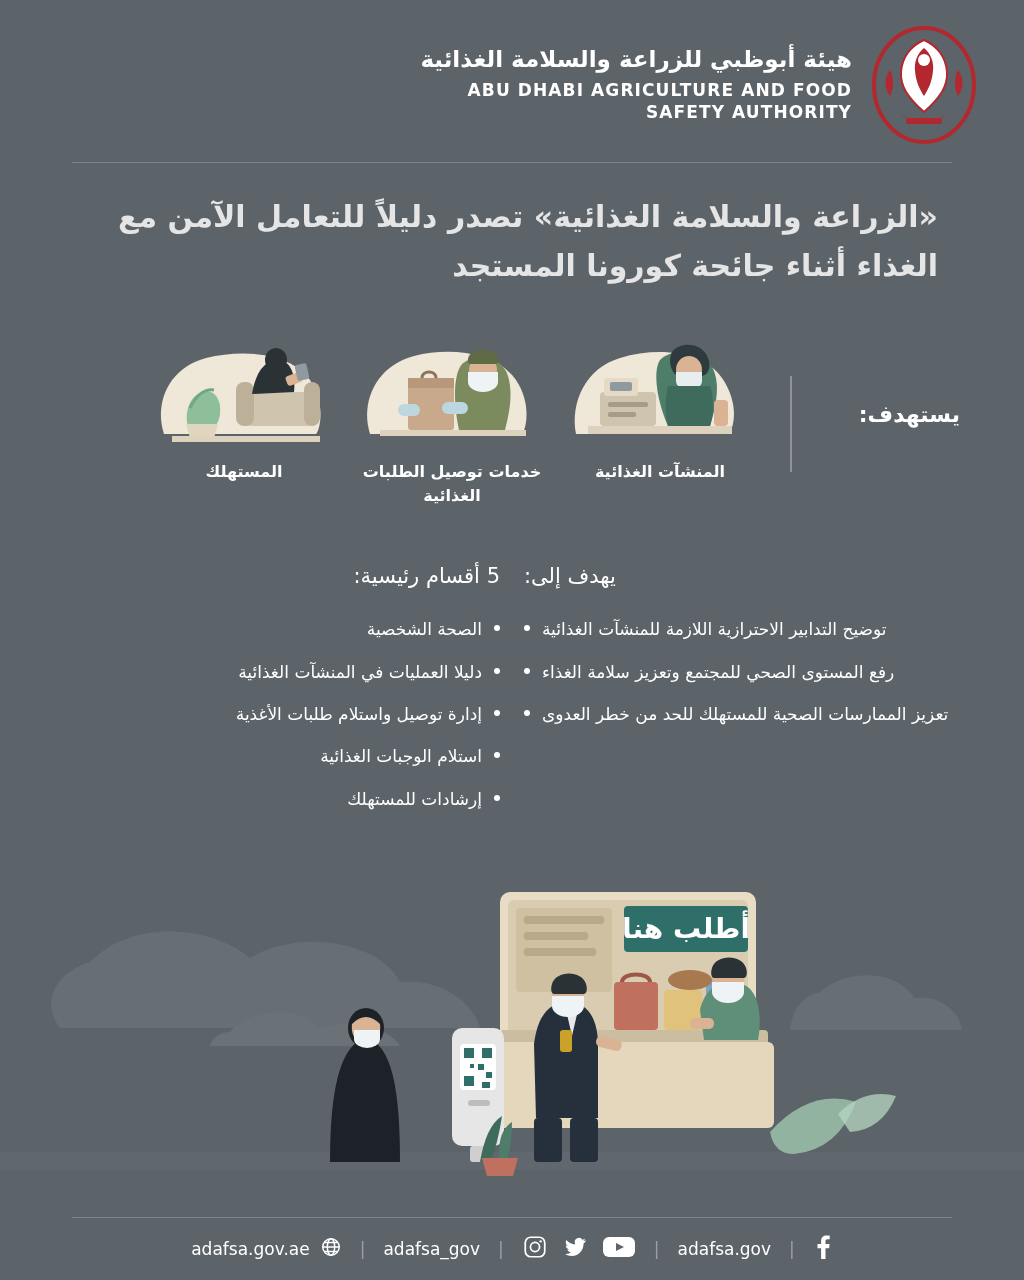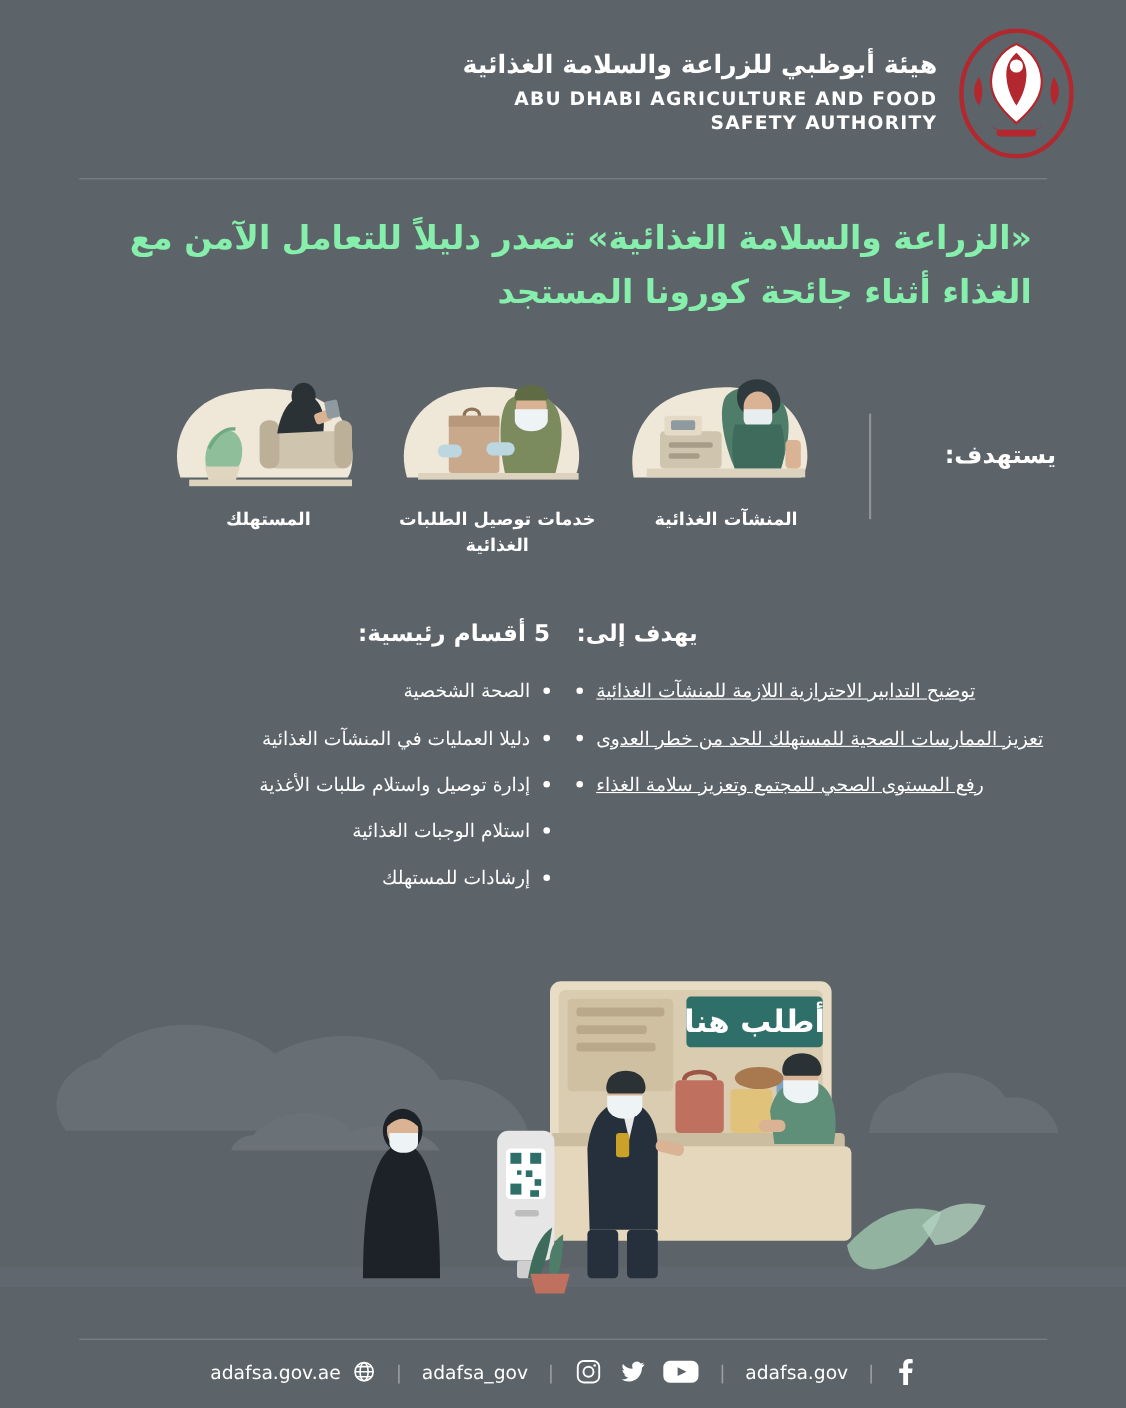--- a/index.html
+++ b/index.html
@@ -60,21 +60,21 @@
     margin: 18px 72px 0 72px;
   }
 
   
   .title {
     margin: 30px 86px 0 96px;
     text-align: right;
     font-size: 30px;
     font-weight: bold;
     line-height: 1.62;
-    color: #86efac;
+    color: #e5e5e5;
   }
 
   
   .targets {
     display: flex;
     flex-direction: row;
     align-items: flex-start;
     justify-content: flex-start;
     margin: 40px 64px 0 64px;
     gap: 0;
@@ -119,21 +119,21 @@
     flex-direction: row;
     margin: 56px 64px 0 64px;
     gap: 24px;
   }
   .col {
     flex: 1 1 0;
     text-align: right;
   }
   .col-head {
     font-size: 21px;
-    font-weight: bold;
+    font-weight: normal;
     margin-bottom: 28px;
     color: #ffffff;
   }
   .bullets { list-style: none; }
   .bullets li {
     font-size: 17px;
     line-height: 1.55;
     margin-bottom: 16px;
     color: #ffffff;
     position: relative;
@@ -141,21 +141,21 @@
   }
   .bullets li .dot {
     position: absolute;
     right: 0;
     top: 9px;
     width: 6px;
     height: 6px;
     border-radius: 50%;
     background: #ffffff;
   }
-  .col.left .bullets li { text-align: left; padding-right: 0; padding-left: 18px; text-decoration: underline; }
+  .col.left .bullets li { text-align: left; padding-right: 0; padding-left: 18px; }
   .col.left .bullets li .dot { right: auto; left: 0; }
 
   
   .langs {
     position: absolute;
     right: 64px;
     top: 905px;
     text-align: right;
     font-size: 17px;
     font-weight: bold;
@@ -295,22 +295,22 @@
       </div>
       <div class="target-cap">المستهلك</div>
     </div>
   </div>
 
   <div class="columns">
     <div class="col left">
       <div class="col-head" style="text-align:left;">يهدف إلى:</div>
       <ul class="bullets">
         <li><span class="dot"></span><span>توضيح التدابير الاحترازية اللازمة للمنشآت الغذائية</span></li>
+        <li><span class="dot"></span><span>رفع المستوى الصحي للمجتمع وتعزيز سلامة الغذاء</span></li>
         <li><span class="dot"></span><span>تعزيز الممارسات الصحية للمستهلك للحد من خطر العدوى</span></li>
-        <li><span class="dot"></span><span>رفع المستوى الصحي للمجتمع وتعزيز سلامة الغذاء</span></li>
       </ul>
     </div>
 
     <div class="col">
       <div class="col-head">5 أقسام رئيسية:</div>
       <ul class="bullets">
         <li><span class="dot"></span><span>الصحة الشخصية</span></li>
         <li><span class="dot"></span><span>دليلا العمليات في المنشآت الغذائية</span></li>
         <li><span class="dot"></span><span>إدارة توصيل واستلام طلبات الأغذية</span></li>
         <li><span class="dot"></span><span>استلام الوجبات الغذائية</span></li>

